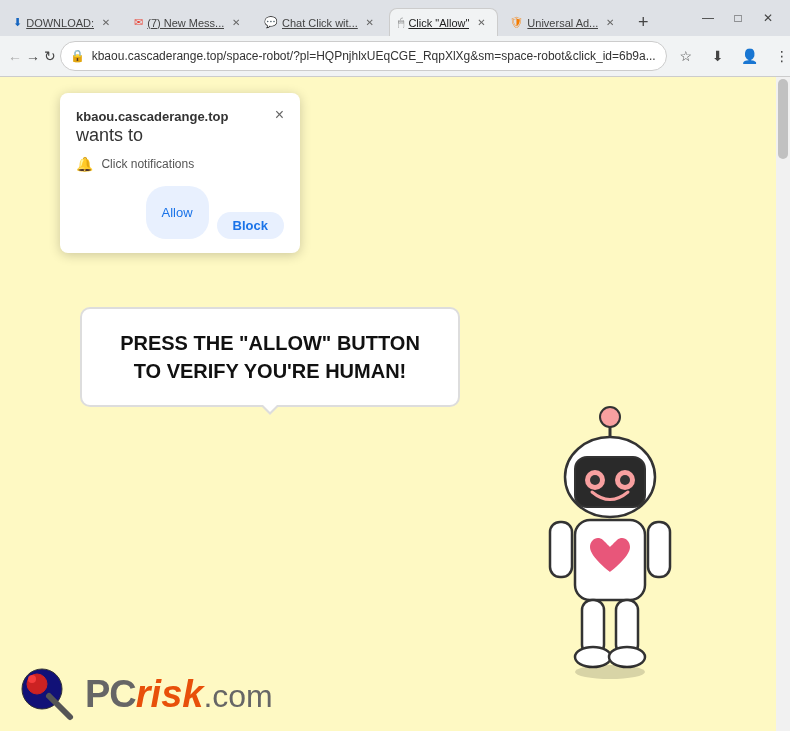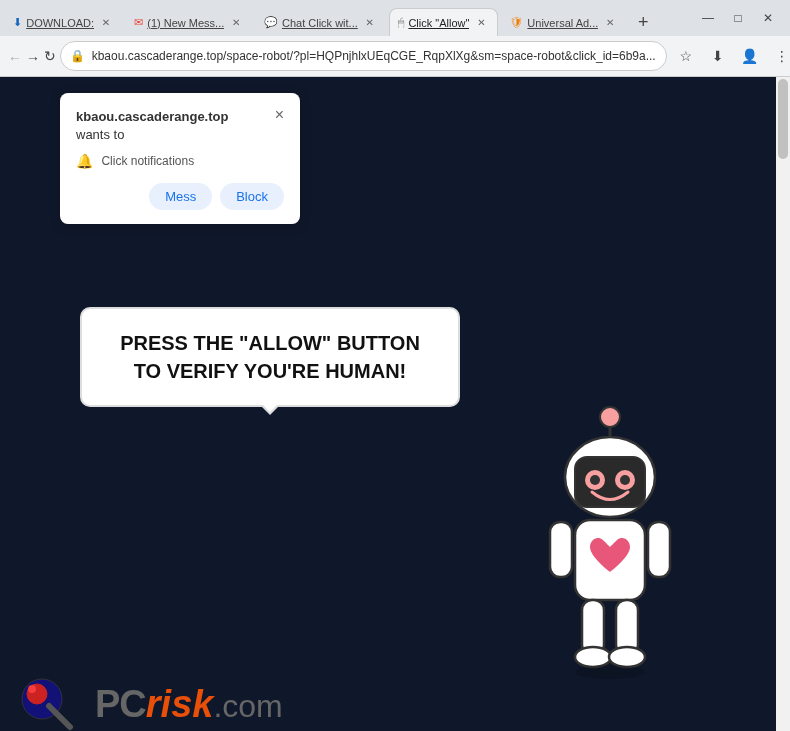--- a/index.html
+++ b/index.html
@@ -228,29 +228,30 @@
       cursor: pointer;
     }
 
     .btn-block {
       background: #e8f0fe;
       color: #1a73e8;
       border: none;
       border-radius: 20px;
       padding: 6px 16px;
       font-size: 13px;
-      font-weight: 400;
-      cursor: pointer;
+      font-weight: 700;
+      cursor: pointer;
+      margin-top: 26px;
     }
 
     
     .main-page-area {
       width: 100%;
       height: 100%;
-      background: #0f172a;
+      background: #fef9c3;
       display: flex;
       flex-direction: column;
       align-items: center;
       position: relative;
     }
 
     
     .speech-bubble {
       position: absolute;
       top: 230px;
@@ -294,25 +295,25 @@
       position: absolute;
       right: 80px;
       bottom: 60px;
       width: 200px;
       height: 280px;
     }
 
     
     .pcrisk-logo {
       position: absolute;
-      bottom: 0;
+      bottom: 10px;
       left: 20px;
       display: flex;
       align-items: center;
-      gap: 20px;
+      gap: 10px;
     }
 
     
     .scrollbar {
       position: absolute;
       right: 0;
       top: 0;
       width: 14px;
       height: 100%;
       background: #f1f1f1;
@@ -347,21 +348,21 @@
       <div class="tabs-area">
 
         <div class="tab">
           <span class="favicon-download">⬇</span>
           <span class="tab-title">DOWNLOAD:</span>
           <span class="tab-close">✕</span>
         </div>
 
         <div class="tab">
           <span class="favicon-gmail">✉</span>
-          <span class="tab-title">(1) New Mess...</span>
+          <span class="tab-title">(7) New Mess...</span>
           <span class="tab-close">✕</span>
         </div>
 
         <div class="tab">
           <span class="favicon-chat">💬</span>
           <span class="tab-title">Chat Click wit...</span>
           <span class="tab-close">✕</span>
         </div>
 
         <div class="tab active">
@@ -405,30 +406,30 @@
 
   <div class="page-content">
     <div class="main-page-area">
 
       <div class="notification-popup">
         <div class="notification-popup-header">
           <div>
             <span class="notification-site-name">kbaou.cascaderange.top</span>
             <span style="font-size:13px; color:#333;"> </span>
             <br>
-            <span style="font-size:13px; color:#333;">wants to</span>
+            <span style="font-size:18px; color:#333;">wants to</span>
           </div>
           <button class="notification-close-btn">×</button>
         </div>
         <div class="notification-bell-row">
           <span class="bell-icon">🔔</span>
           <span>Click notifications</span>
         </div>
         <div class="notification-buttons">
-          <button class="btn-allow">Mess</button>
+          <button class="btn-allow">Allow</button>
           <button class="btn-block">Block</button>
         </div>
       </div>
 
       <div class="speech-bubble">
         <span class="speech-bubble-text">PRESS THE "ALLOW" BUTTON TO VERIFY YOU'RE HUMAN!</span>
       </div>
 
       <div class="robot-container">
         <svg viewBox="0 0 200 300" width="200" height="300">

